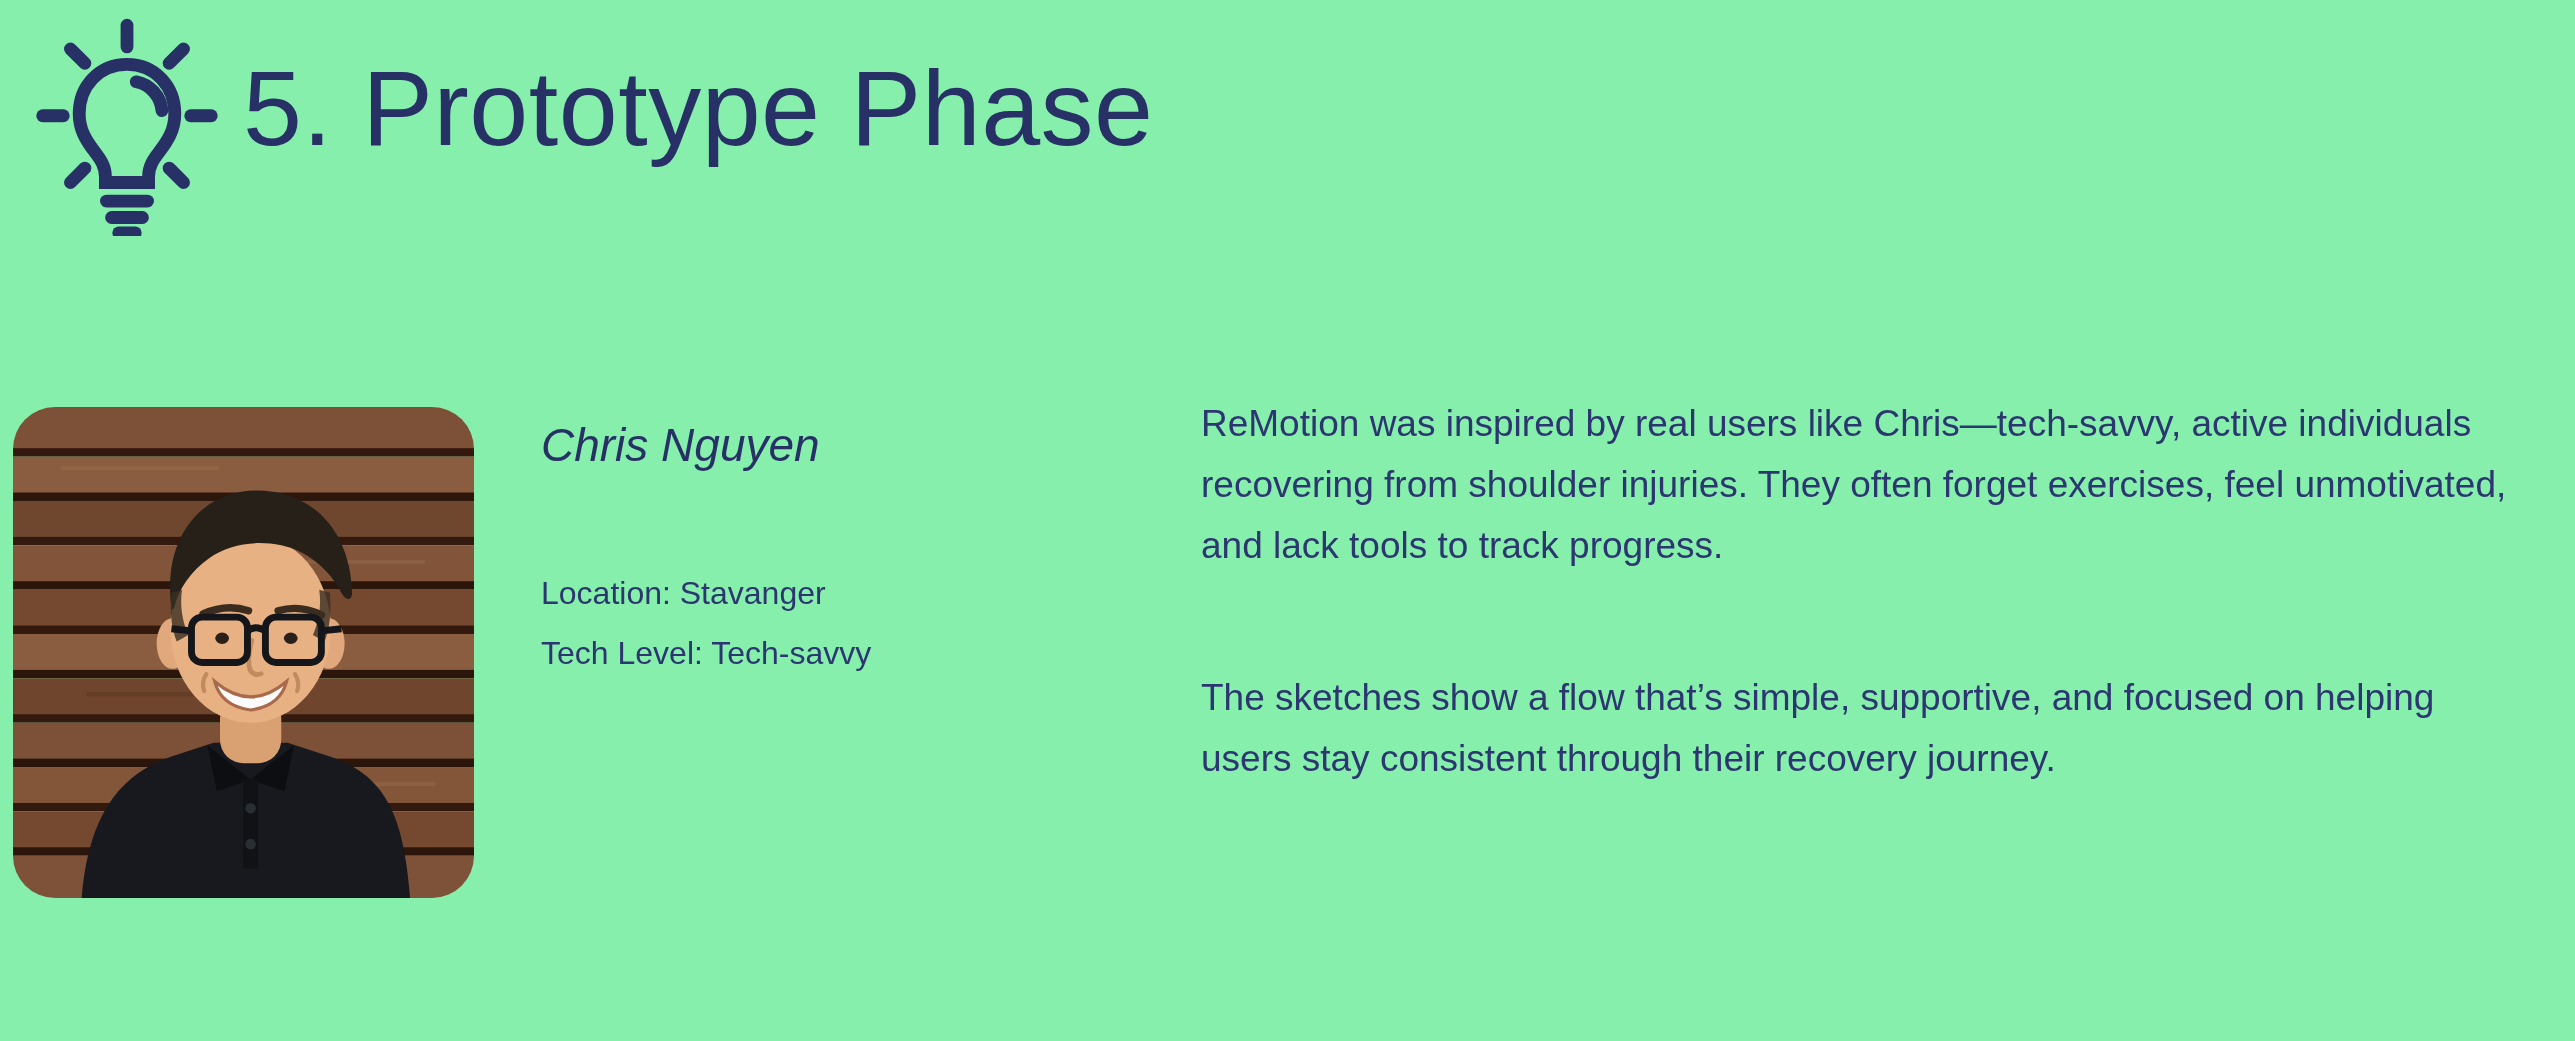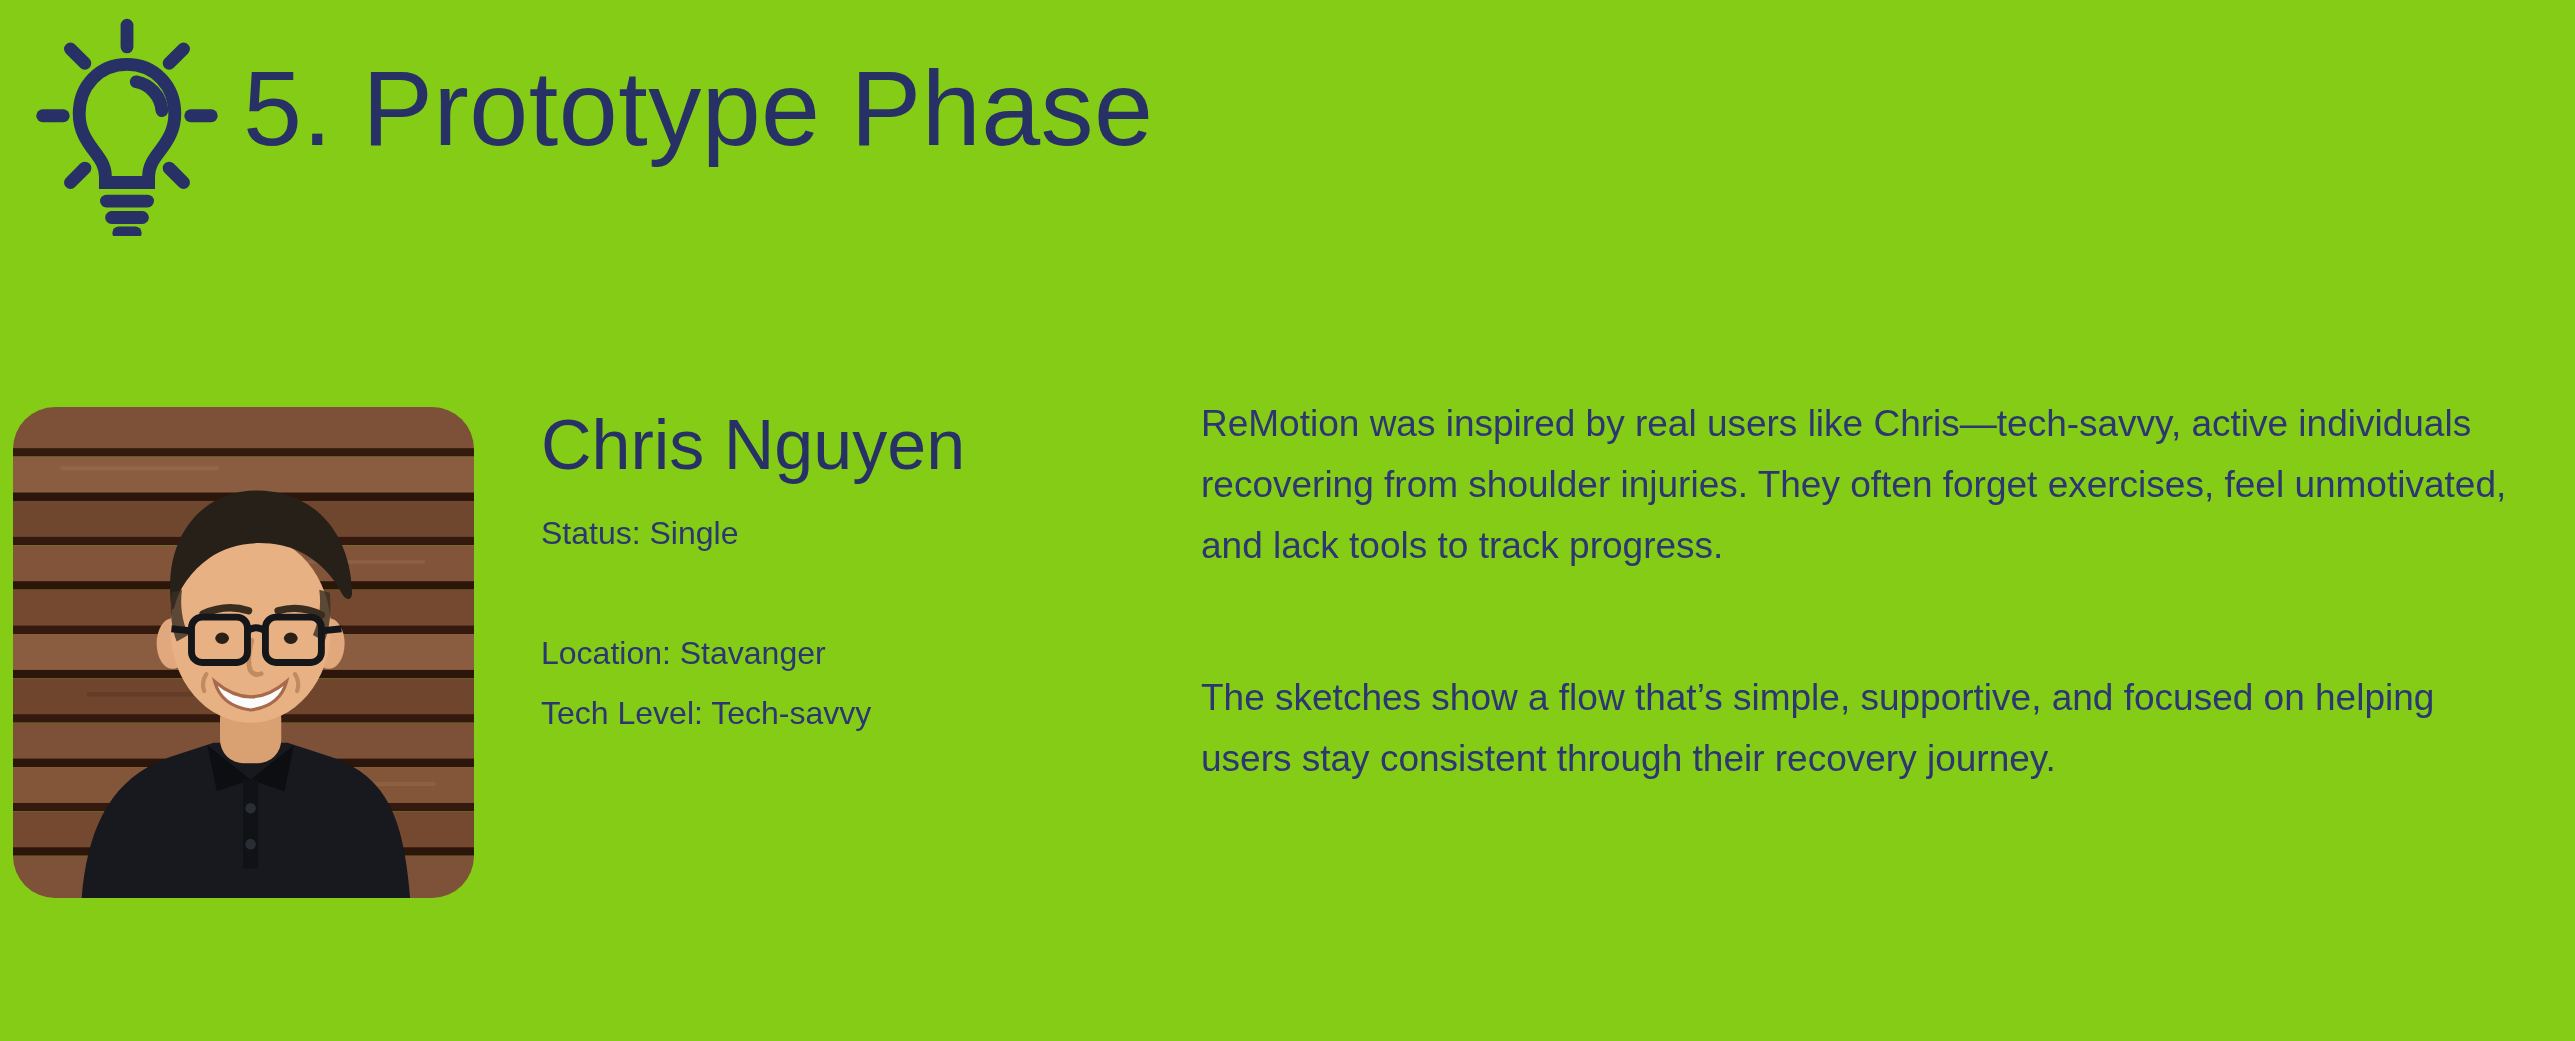--- a/index.html
+++ b/index.html
@@ -1,34 +1,34 @@
 <!DOCTYPE html>
 <html style="font-size:8.4px"><head>
 <meta charset="utf-8">
 <style>
   html,body{margin:0;padding:0;background:#ffffff;}
   body{width:2576px;height:1041px;overflow:hidden;
        font-family:"Liberation Sans","DejaVu Sans",sans-serif;}
-  .page{position:relative;width:2576px;height:1041px;background:#84cc16;}
+  .page{position:relative;width:2576px;height:1041px;background:#86efac;}
 
   
   .bulb-icon{position:absolute;left:29px;top:15px;width:196px;height:221px;}
   .page-title{position:absolute;left:243px;top:55px;margin:0;
       font-size:106px;line-height:106px;font-weight:500;letter-spacing:0.5px;
       color:#283166;white-space:nowrap;}
 
   
   .photo-wrap{position:absolute;left:13.2px;top:407px;width:461px;height:491px;
       border-radius:42px;overflow:hidden;}
   .photo-wrap svg{display:block;width:100%;height:100%;}
 
   
   .persona-info{position:absolute;left:541px;top:407px;width:623px;color:#2c3670;}
-  .persona-name{font-size:70px;line-height:77px;font-weight:500;color:#283166;
-      white-space:nowrap;}
+  .persona-name{font-size:46px;line-height:77px;font-weight:500;color:#283166;
+      white-space:nowrap;font-style:italic;}
   .detail-line{font-size:32px;line-height:60px;font-weight:400;white-space:nowrap;}
   .details{margin-top:19px;}
   .detail-gap{height:60px;}
 
   
   .about{position:absolute;left:1201px;top:393px;width:1331px;color:#2c3670;}
   .about p{margin:0 0 91px 0;font-size:37px;line-height:61px;font-weight:400;}
   .about p:last-child{margin-bottom:0;}
 </style>
 </head>
@@ -135,21 +135,20 @@
 
       <path d="M382,520 Q450,578 518,520 Q506,566 450,574 Q394,566 382,520 Z" fill="#fbfbfb" stroke="#a86a4a" stroke-width="6"></path>
       <path d="M366,506 q-10,16 -4,32" stroke="#c08b5f" stroke-width="8" fill="none" stroke-linecap="round"></path>
       <path d="M534,506 q10,16 4,32" stroke="#c08b5f" stroke-width="8" fill="none" stroke-linecap="round"></path>
     </svg>
   </div>
 
   <div class="persona-info">
     <div class="persona-name">Chris Nguyen</div>
     <div class="details">
-      <div class="detail-line">Status: Single</div>
       <div class="detail-gap"></div>
       <div class="detail-line">Location: Stavanger</div>
       <div class="detail-line">Tech Level: Tech-savvy</div>
     </div>
   </div>
 
   <div class="about">
     <p>ReMotion was inspired by real users like Chris—tech-savvy, active individuals recovering from shoulder injuries. They often forget exercises, feel unmotivated, and lack tools to track progress.</p>
     <p>The sketches show a flow that’s simple, supportive, and focused on helping users stay consistent through their recovery journey.</p>
   </div>

